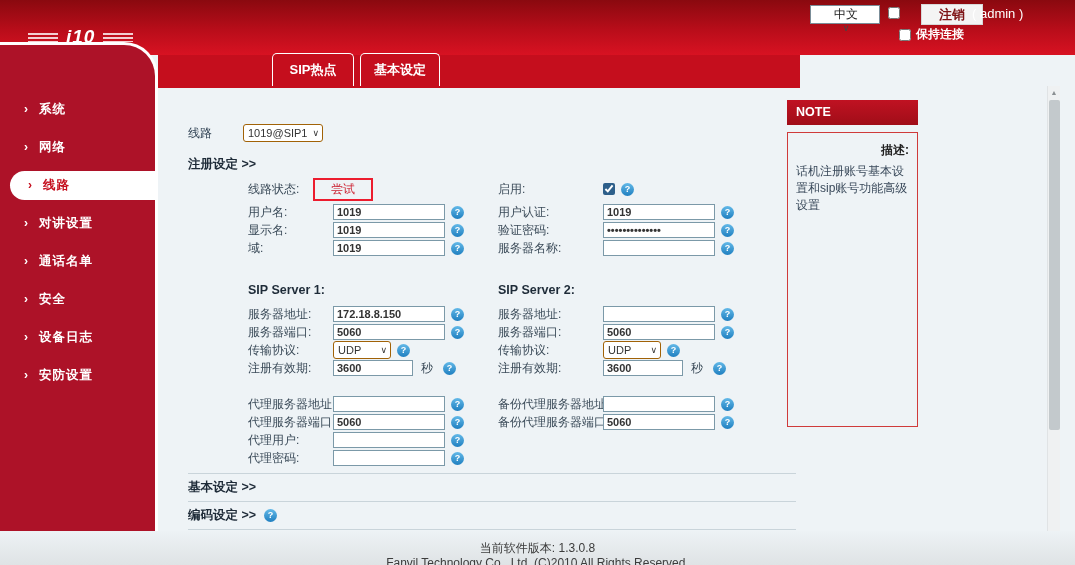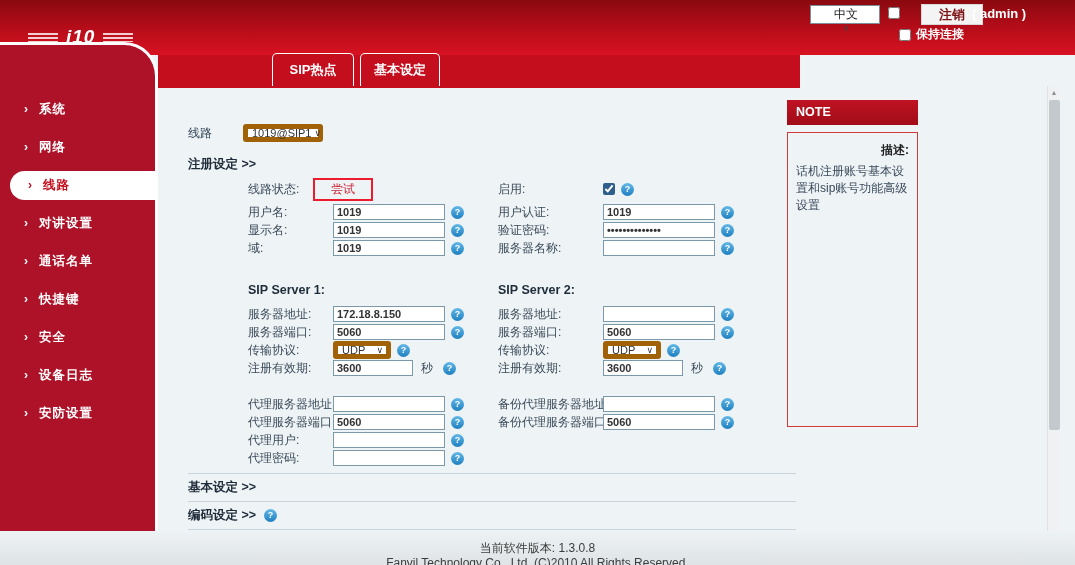--- a/index.html
+++ b/index.html
@@ -16,21 +16,21 @@
   #logo .brand { color:#fff; font-weight:bold; font-style:italic; font-size:19px; letter-spacing:1px; }
 
   
   .topctl { position:absolute; z-index:5; }
   #lang-select { left:810px; top:5px; width:70px; height:19px; background:#fff; border:1px solid #7b8d98;
     display:flex; align-items:center; justify-content:space-between; padding:0 3px 0 5px; font-size:12px; color:#222; cursor:pointer;flex-direction:column; }
   #lang-select .sel-arr { font-size:9px; color:#444; }
   #mini-check { left:888px; top:7px; }
   #logout-btn { left:903px; top:4px; width:62px; height:21px; background:#f4f4f4; border:1px solid #d8d8d8;
     font-family:inherit; font-size:13px; font-weight:bold; color:#7e1416; cursor:pointer;margin-left:18px; }
-  #admin-label { left:972px; top:6px; color:#fff; font-weight:bold; font-size:13px; }
+  #admin-label { left:972px; top:6px; color:#fff; font-weight:normal; font-size:13px; }
   #keep-wrap { left:899px; top:26px; display:flex; align-items:center; gap:5px; }
   #keep-wrap label { color:#fff; font-weight:bold; font-size:12px; }
   input[type=checkbox] { width:12px; height:12px; accent-color:#2d5f8a; }
 
   
   #sidebar { position:absolute; left:0; top:42px; width:158px; height:489px; z-index:3;
     background:#ad1228; border-top:3px solid #fff; border-right:3px solid #fff; border-top-right-radius:34px; }
   #nav { margin-top:50px; }
   .nav-item { height:29px; line-height:29px; margin-bottom:9px; padding-left:24px; color:#fff;
     font-weight:bold; font-size:12.5px; letter-spacing:1px; cursor:pointer; white-space:nowrap; }
@@ -46,21 +46,21 @@
   #tab-1 { left:272px; top:53px; width:82px; height:33px; line-height:31px; background:#c50e1d;
     color:#fff; border:1px solid #fff; border-bottom:none; border-radius:5px 5px 0 0; font-weight:bold; }
   #tab-2 { left:360px; top:53px; width:80px; height:33px; line-height:31px; background:#c50e1d;
     color:#fff; border:1px solid #fff; border-bottom:none; border-radius:5px 5px 0 0; font-weight:bold; }
 
   
   #content { position:absolute; left:158px; top:88px; width:640px; z-index:2; padding:36px 0 0 30px; }
   .line-row { display:flex; align-items:center; height:18px; }
   .line-row .llab { width:55px; color:#2c3e50; }
   .sel { display:inline-flex; align-items:center; justify-content:space-between; background:#fff;
-    border:5px solid #a16207; border-radius:3px; height:18px; padding:0 3px 0 4px; font-size:11px; color:#333; cursor:pointer; }
+    border:1px solid #a16207; border-radius:3px; height:18px; padding:0 3px 0 4px; font-size:11px; color:#333; cursor:pointer; }
   .sel .sel-arr { font-size:9px; color:#333; margin-left:3px; }
   #line-sel { width:80px; }
   .sec-title { font-weight:bold; color:#1e2b38; font-size:12.5px; margin-top:14px; }
 
   .frow { display:flex; align-items:center; height:18px; padding-left:60px; }
   .frow.tall { height:20px; margin-bottom:4px; }
   .lbl { color:#3a4a58; font-size:12px; white-space:nowrap; }
   .l1 { width:85px; } .l2 { width:105px; }
   .ctl { display:flex; align-items:center; }
   .c1 { width:165px; } .c2 { flex:1; }
@@ -128,21 +128,20 @@
     <label>保持连接</label>
   </div>
 
   <div id="sidebar">
     <div id="nav">
       <div class="nav-item"><span class="chev">›</span><span>系统</span></div>
       <div class="nav-item"><span class="chev">›</span><span>网络</span></div>
       <div class="nav-item active"><span class="chev">›</span><span>线路</span></div>
       <div class="nav-item"><span class="chev">›</span><span>对讲设置</span></div>
       <div class="nav-item"><span class="chev">›</span><span>通话名单</span></div>
-      <div class="nav-item"><span class="chev">›</span><span>快捷键</span></div>
       <div class="nav-item"><span class="chev">›</span><span>安全</span></div>
       <div class="nav-item"><span class="chev">›</span><span>设备日志</span></div>
       <div class="nav-item"><span class="chev">›</span><span>安防设置</span></div>
     </div>
   </div>
 
   <div id="tabstrip"></div>
   <div id="tab-1" class="tab">SIP热点</div>
   <div id="tab-2" class="tab">基本设定</div>
 

